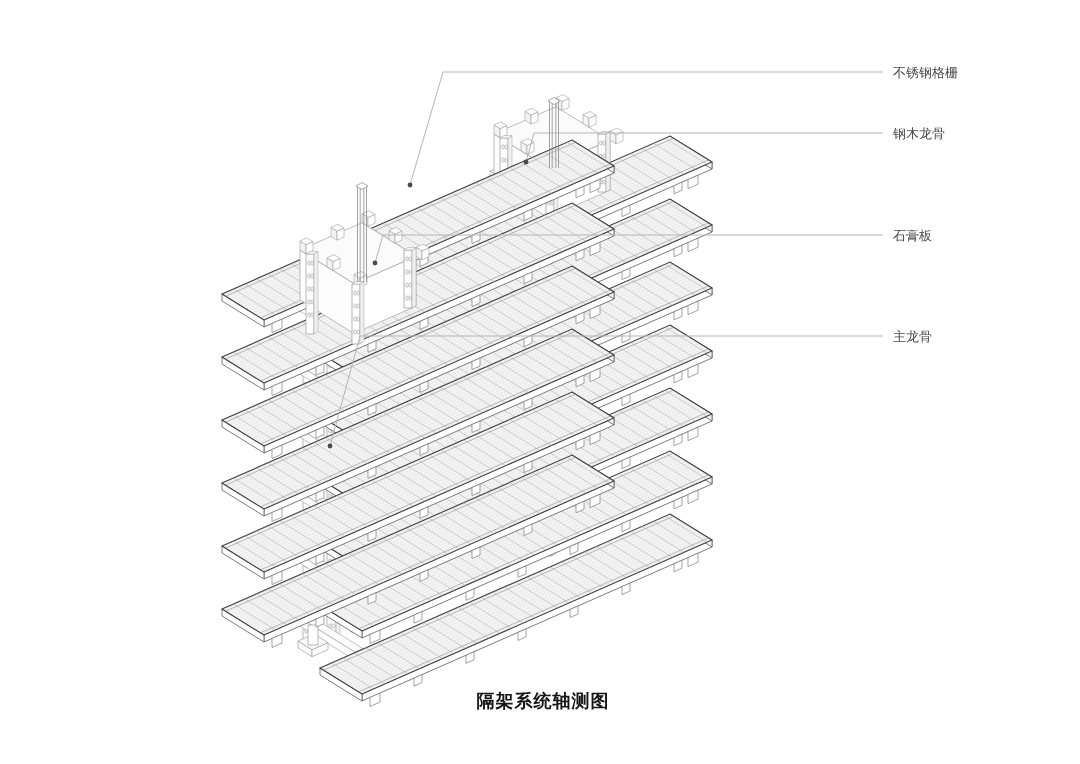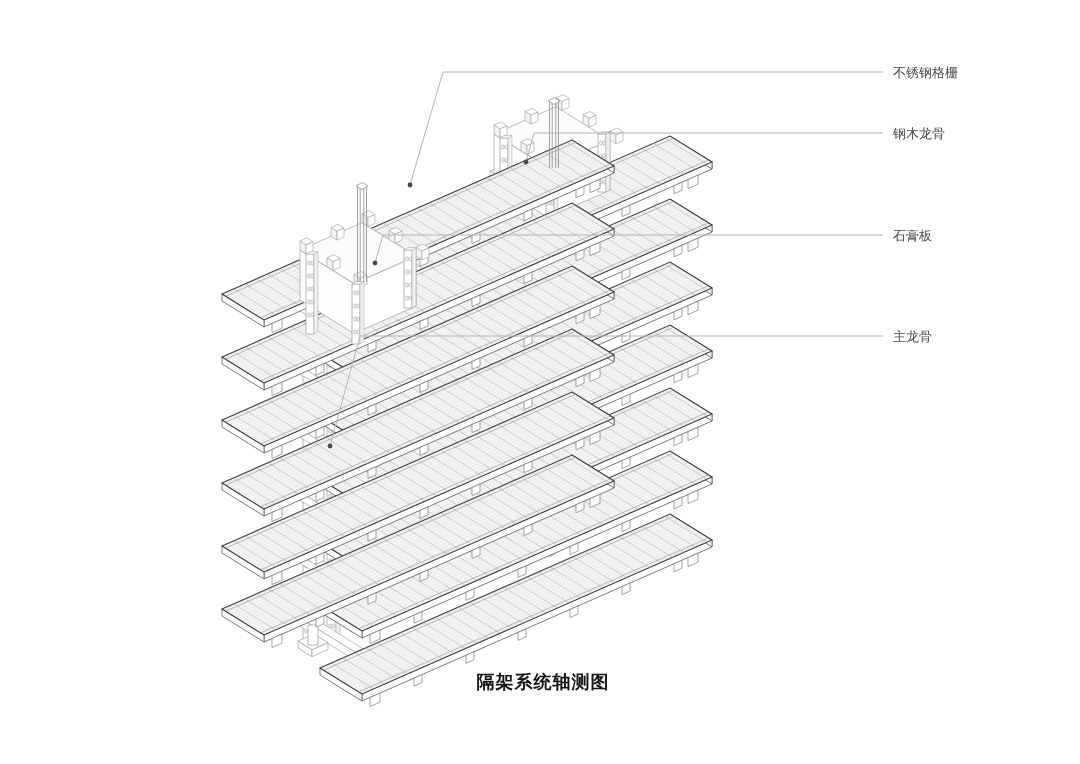--- a/index.html
+++ b/index.html
@@ -1,19 +1,19 @@
 <!DOCTYPE html>
 <html><head>
 <meta charset="utf-8">
 <style>
   html,body{margin:0;padding:0;background:#ffffff;}
   .canvas{position:relative;width:1080px;height:764px;background:#ffffff;overflow:hidden;
           font-family:"Liberation Sans",sans-serif;}
   svg{position:absolute;left:0;top:0;}
-  .title{position:absolute;left:543px;top:670px;transform:translateX(-50%);
+  .title{position:absolute;left:543px;top:689px;transform:translateX(-50%);
          font-size:18px;font-weight:600;color:#161616;letter-spacing:1px;white-space:nowrap;}
   text.callout-label{font-family:"Liberation Sans",sans-serif;font-size:13px;fill:#4a4a4a;}
 </style>
 </head>
 <body>
 
 <div class="canvas">
   <svg id="drawing" width="1080" height="764" viewBox="0 0 1080 764">
     <defs>
       <pattern id="hatch" width="3.1" height="3.1" patternUnits="userSpaceOnUse" patternTransform="rotate(-23.7)">

